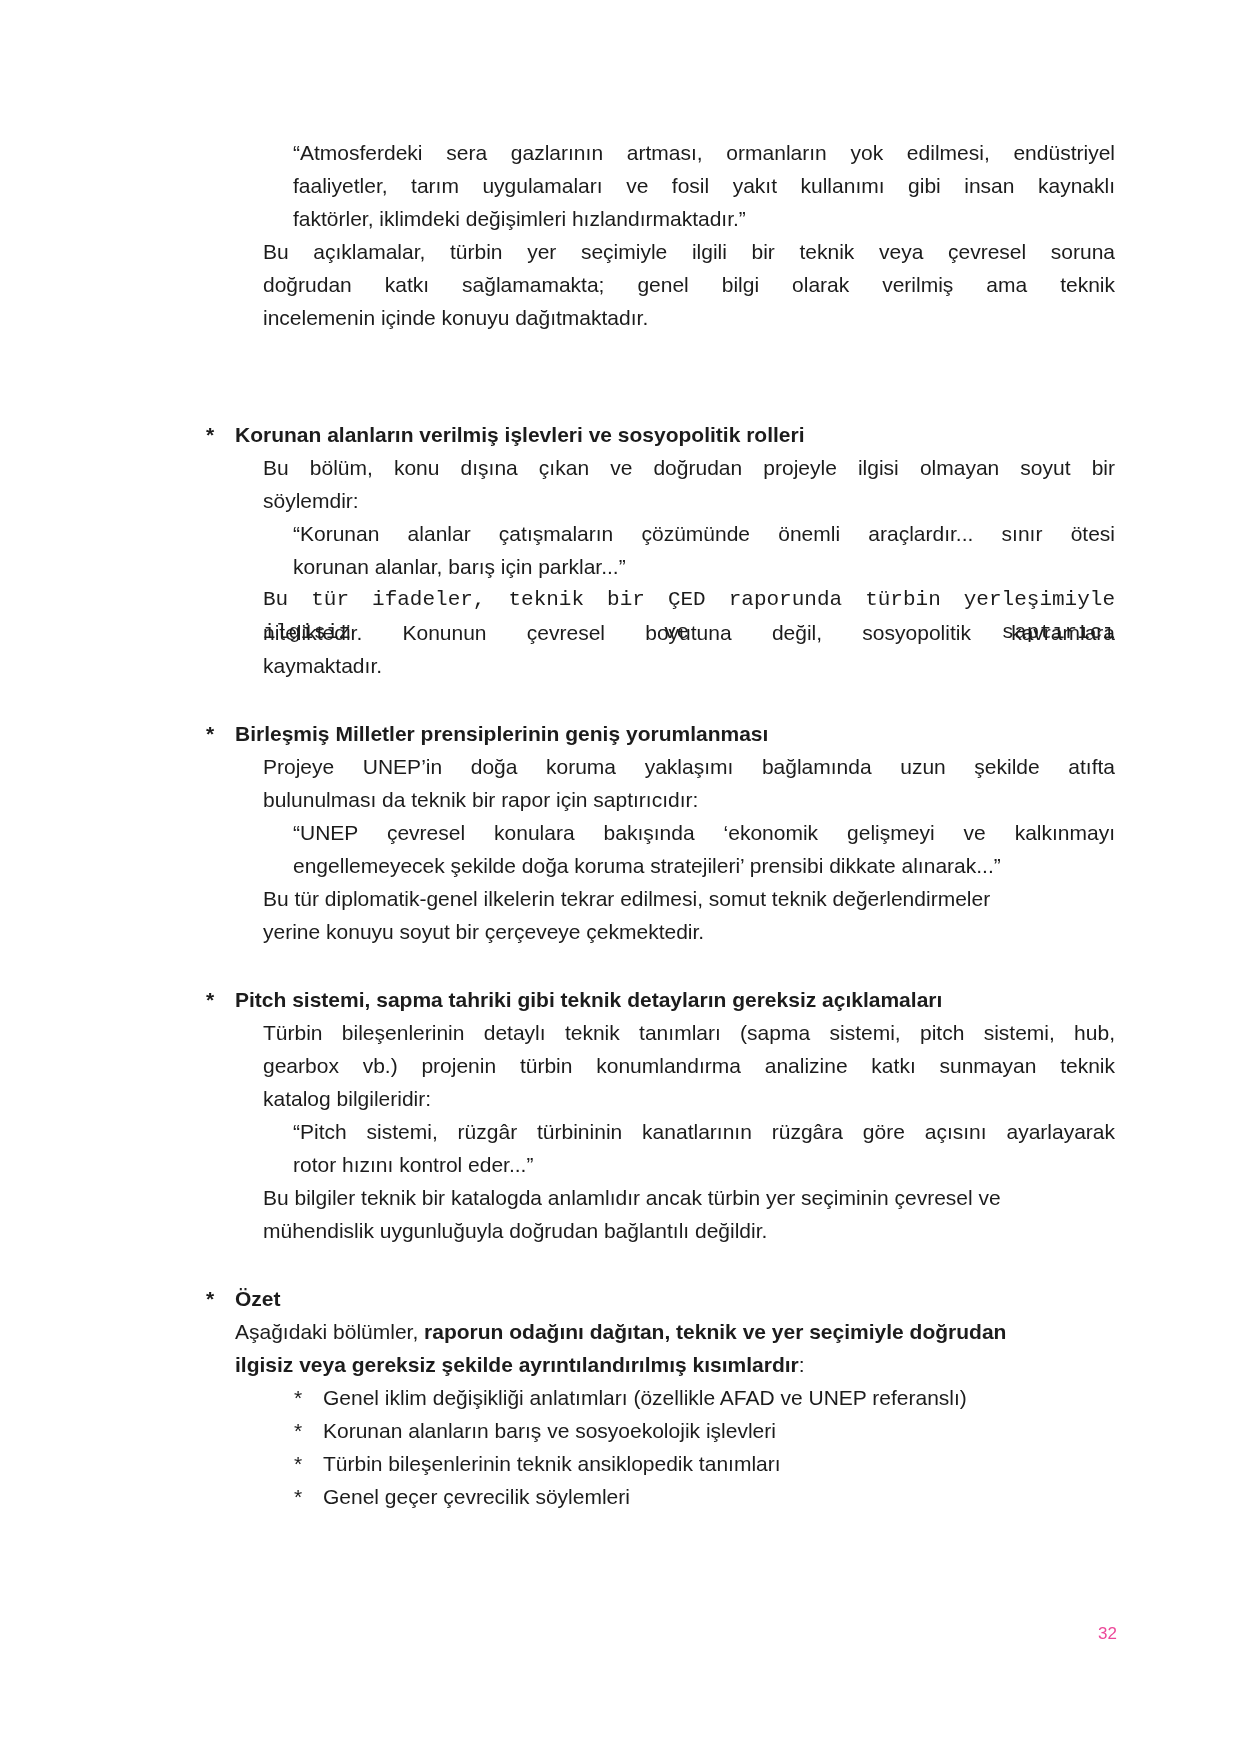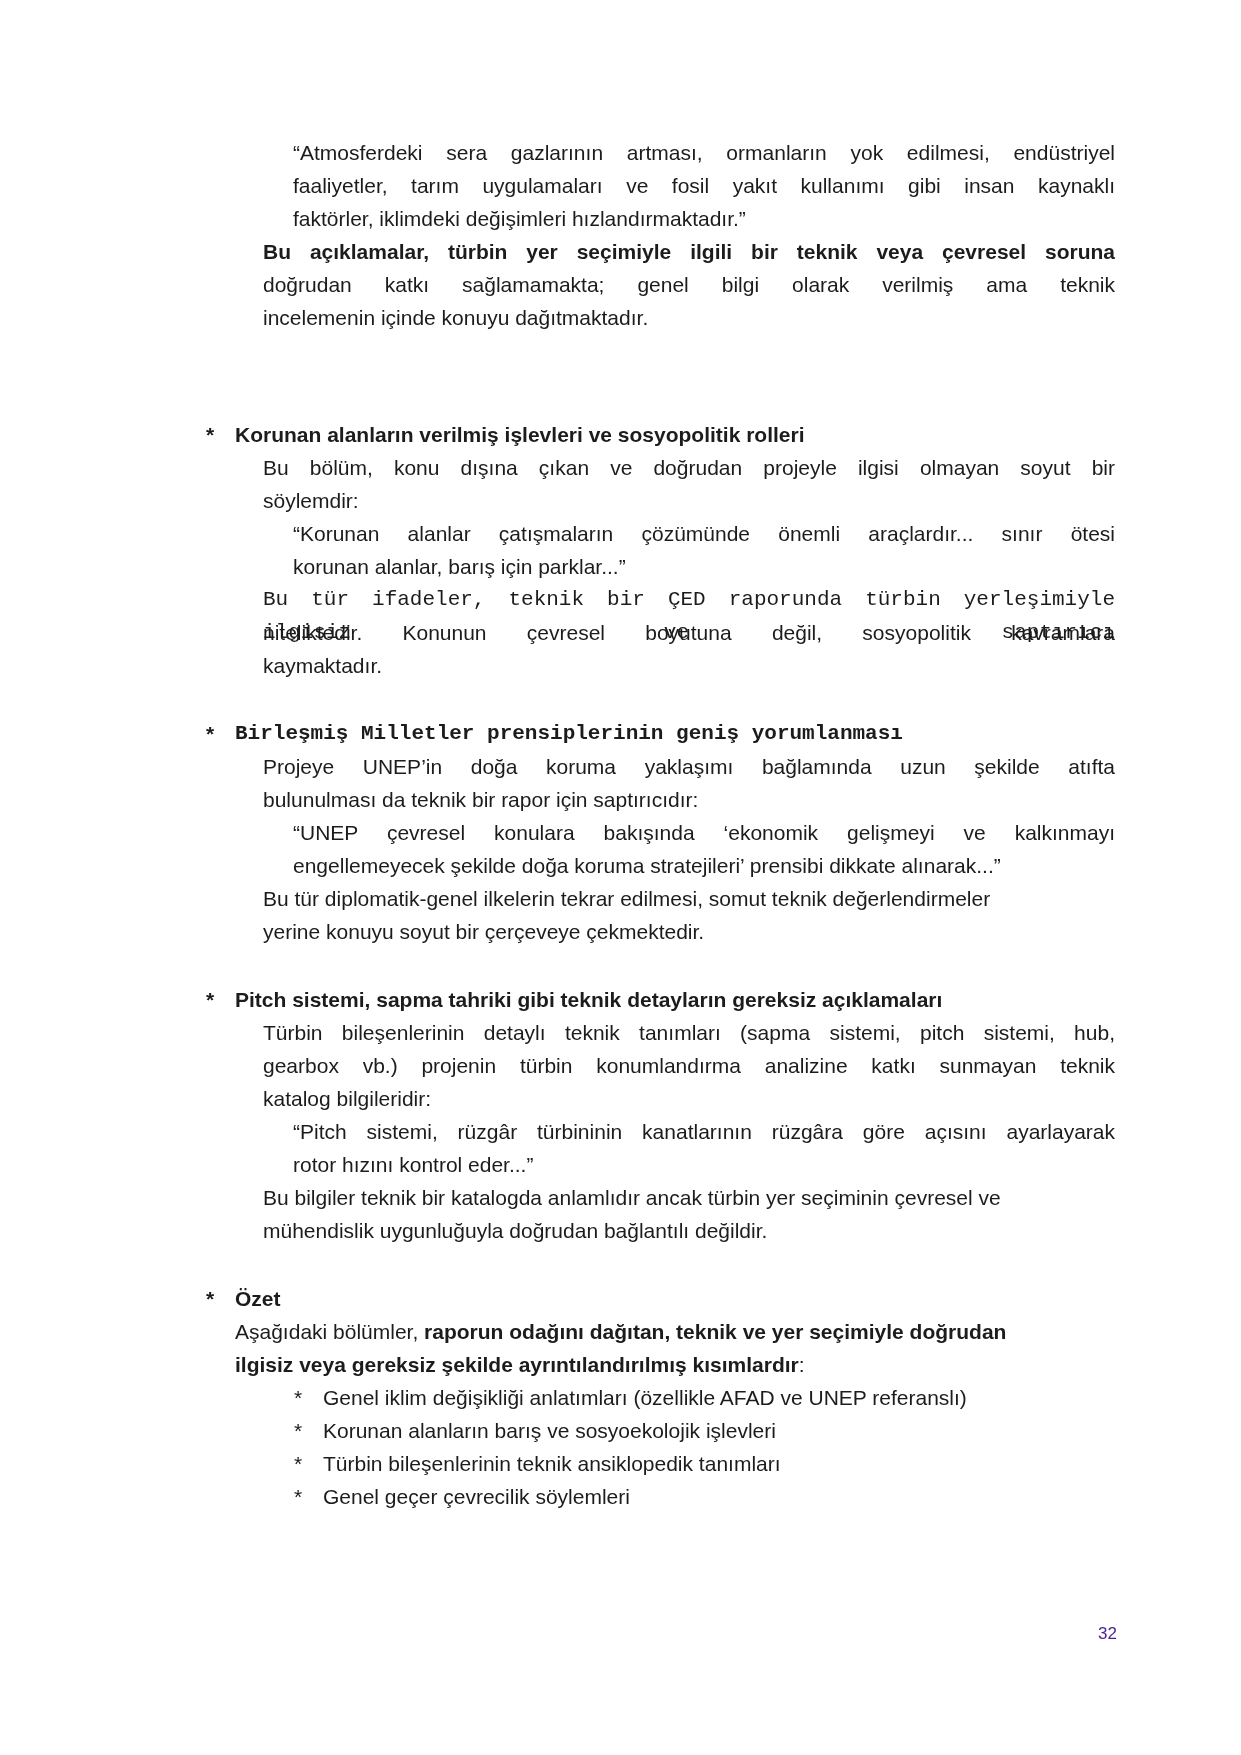--- a/index.html
+++ b/index.html
@@ -9,53 +9,53 @@
       color: #1c1c1c;
     }
     .page { position: absolute; left: 0; top: 6px; width: 1015px; height: 1755px; }
     .line {
       position: absolute; font-size: 21px; line-height: 33px; white-space: nowrap;
     }
     .just { text-align: justify; text-align-last: justify; white-space: normal; }
     .bold { font-weight: bold; }
     .bullet { position: absolute; font-size: 21px; line-height: 33px; font-weight: bold; }
     .subbullet { position: absolute; font-size: 21px; line-height: 33px; }
-    .pagenum { position: absolute; left: 1098px; top: 1617px; font-size: 17px; line-height: 22px; color: #4c1d95; }
+    .pagenum { position: absolute; left: 1098px; top: 1617px; font-size: 17px; line-height: 22px; color: #ec4899; }
   </style>
 </head>
 <body>
 
 <div class="page">
 
   <div>
     <div class="line just" style="left:293px; top:130px; width:822px;">“Atmosferdeki sera gazlarının artması, ormanların yok edilmesi, endüstriyel</div>
     <div class="line just" style="left:293px; top:163px; width:822px;">faaliyetler, tarım uygulamaları ve fosil yakıt kullanımı gibi insan kaynaklı</div>
     <div class="line" style="left:293px; top:196px;">faktörler, iklimdeki değişimleri hızlandırmaktadır.”</div>
   </div>
   <div>
-    <div class="line just" style="left:263px; top:229px; width:852px;font-weight:bold;">Bu açıklamalar, türbin yer seçimiyle ilgili bir teknik veya çevresel soruna</div>
+    <div class="line just" style="left:263px; top:229px; width:852px;">Bu açıklamalar, türbin yer seçimiyle ilgili bir teknik veya çevresel soruna</div>
     <div class="line just" style="left:263px; top:262px; width:852px;">doğrudan katkı sağlamamakta; genel bilgi olarak verilmiş ama teknik</div>
     <div class="line" style="left:263px; top:295px;">incelemenin içinde konuyu dağıtmaktadır.</div>
   </div>
 
   <div>
     <span class="bullet" style="left:206px; top:412px;">*</span>
     <div class="line bold" style="left:235px; top:412px;">Korunan alanların verilmiş işlevleri ve sosyopolitik rolleri</div>
     <div class="line just" style="left:263px; top:445px; width:852px;">Bu bölüm, konu dışına çıkan ve doğrudan projeyle ilgisi olmayan soyut bir</div>
     <div class="line" style="left:263px; top:478px;">söylemdir:</div>
     <div class="line just" style="left:293px; top:511px; width:822px;">“Korunan alanlar çatışmaların çözümünde önemli araçlardır... sınır ötesi</div>
     <div class="line" style="left:293px; top:544px;">korunan alanlar, barış için parklar...”</div>
     <div class="line just" style="left:263px; top:577px; width:852px;font-family:Liberation Mono, monospace;">Bu tür ifadeler, teknik bir ÇED raporunda türbin yerleşimiyle ilgisiz ve saptırıcı</div>
     <div class="line just" style="left:263px; top:610px; width:852px;">niteliktedir. Konunun çevresel boyutuna değil, sosyopolitik kavramlara</div>
     <div class="line" style="left:263px; top:643px;">kaymaktadır.</div>
   </div>
 
   <div>
     <span class="bullet" style="left:206px; top:711px;">*</span>
-    <div class="line bold" style="left:235px; top:711px;font-family:Liberation Mono, monospace;">Birleşmiş Milletler prensiplerinin geniş yorumlanması</div>
+    <div class="line bold" style="left:235px; top:711px;">Birleşmiş Milletler prensiplerinin geniş yorumlanması</div>
     <div class="line just" style="left:263px; top:744px; width:852px;">Projeye UNEP’in doğa koruma yaklaşımı bağlamında uzun şekilde atıfta</div>
     <div class="line" style="left:263px; top:777px;">bulunulması da teknik bir rapor için saptırıcıdır:</div>
     <div class="line just" style="left:293px; top:810px; width:822px;">“UNEP çevresel konulara bakışında ‘ekonomik gelişmeyi ve kalkınmayı</div>
     <div class="line" style="left:293px; top:843px;text-align:right;">engellemeyecek şekilde doğa koruma stratejileri’ prensibi dikkate alınarak...”</div>
     <div class="line" style="left:263px; top:876px;">Bu tür diplomatik-genel ilkelerin tekrar edilmesi, somut teknik değerlendirmeler</div>
     <div class="line" style="left:263px; top:909px;">yerine konuyu soyut bir çerçeveye çekmektedir.</div>
   </div>
 
   <div>
     <span class="bullet" style="left:206px; top:977px;">*</span>

